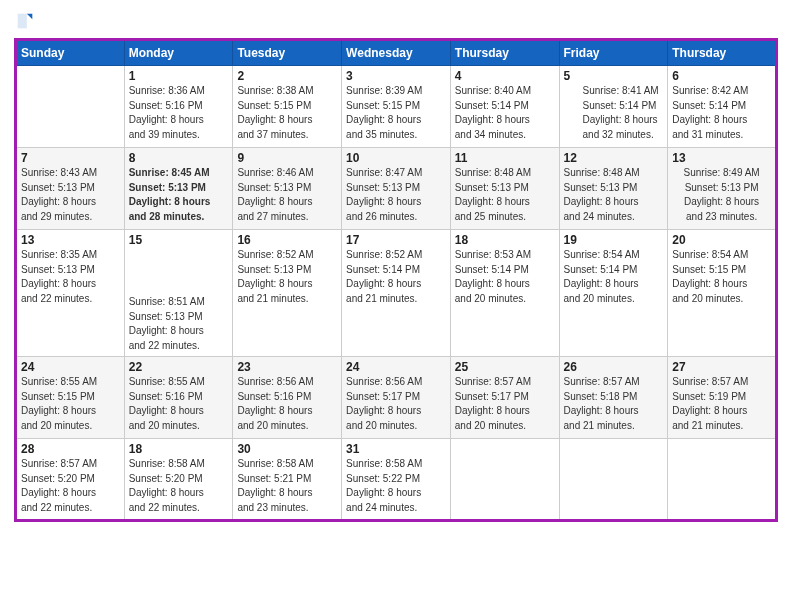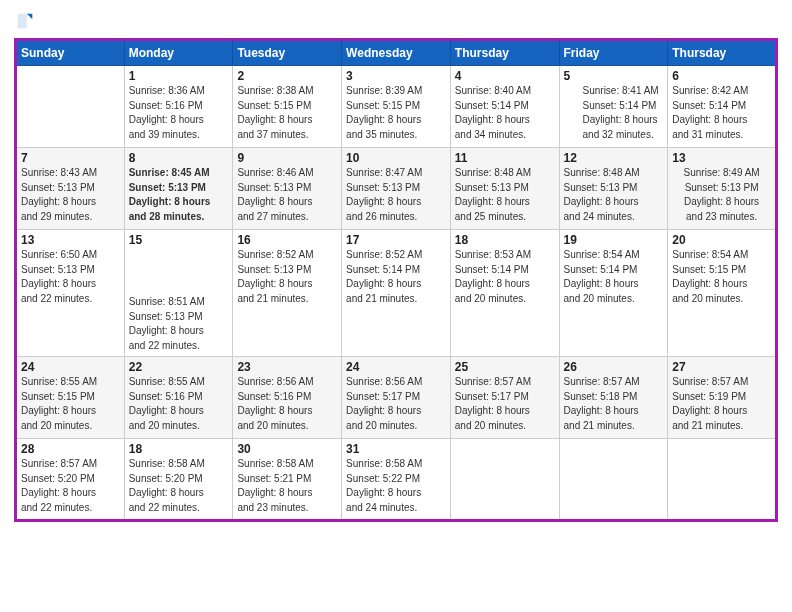--- a/index.html
+++ b/index.html
@@ -220,21 +220,21 @@
             <span class="day-num">13</span>
             <div class="day-info" style="white-space: pre-line; text-align: center;">Sunrise: 8:49 AM
 Sunset: 5:13 PM
 Daylight: 8 hours
 and 23 minutes.</div>
           </td>
         </tr>
         <tr>
           <td>
             <span class="day-num">13</span>
-            <div class="day-info" style="white-space: pre-line;">Sunrise: 6:50 AM
+            <div class="day-info" style="white-space: pre-line;">Sunrise: 8:35 AM
 Sunset: 5:13 PM
 Daylight: 8 hours
 and 22 minutes.</div>
           </td>
           <td>
             <span class="day-num">15</span>
             <div class="day-info" style="white-space: pre-line; margin-top: 48px;">Sunrise: 8:51 AM
 Sunset: 5:13 PM
 Daylight: 8 hours
 and 22 minutes.</div>

